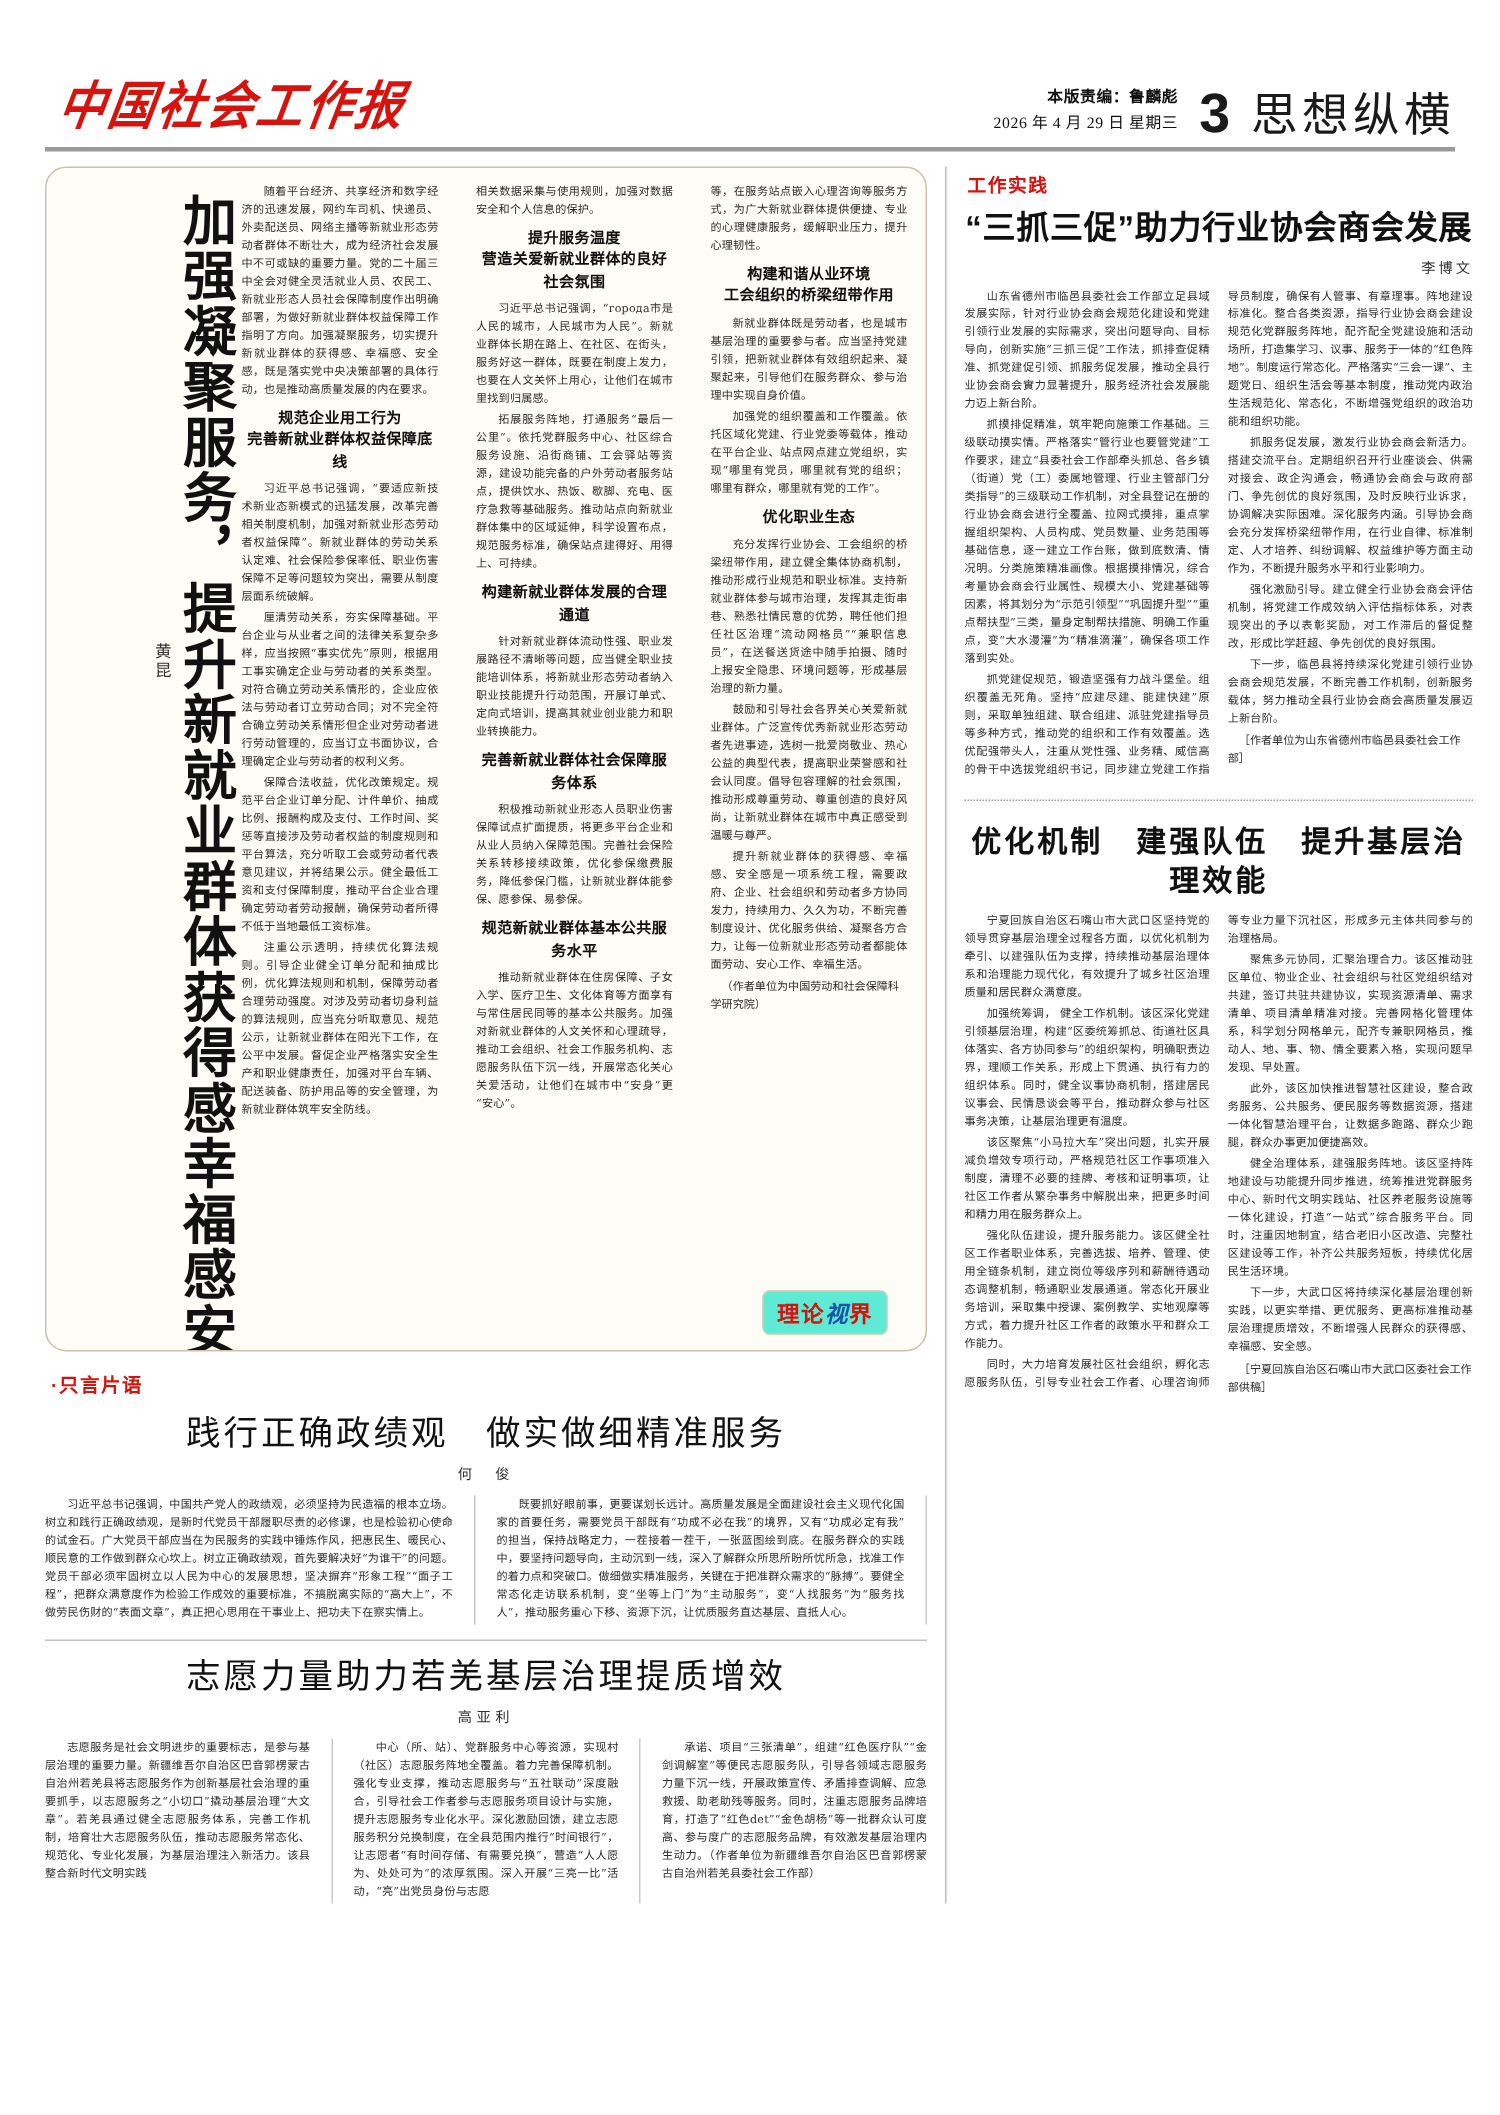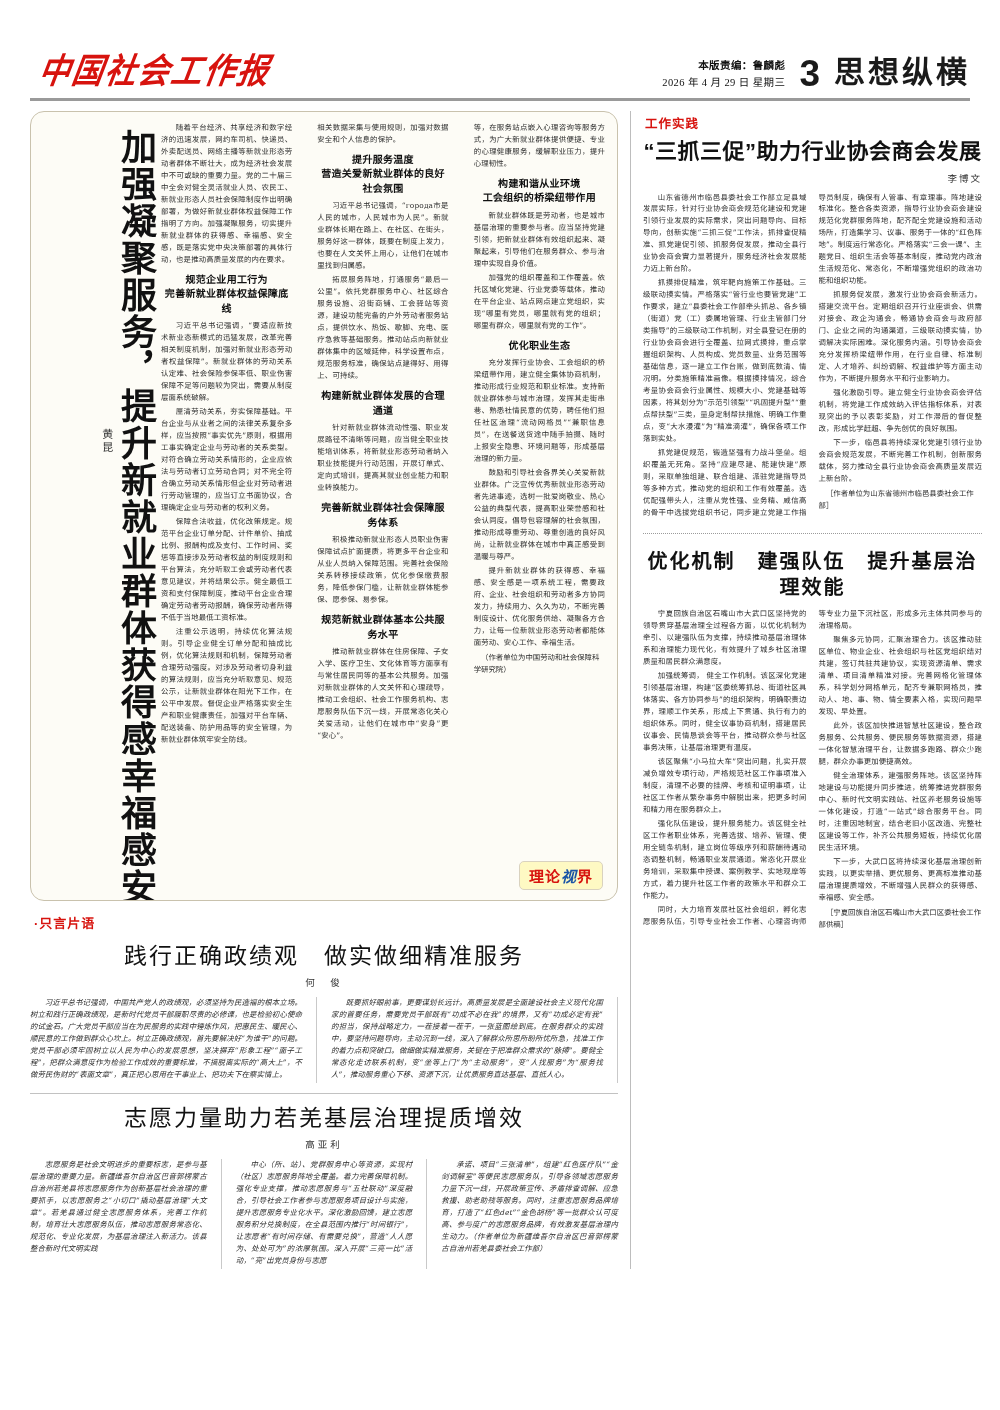--- a/index.html
+++ b/index.html
@@ -22,25 +22,25 @@
   .masthead-title{
     font-family:"DejaVu Serif",serif;
     font-size:31px;font-weight:bold;color:#d7130e;
     letter-spacing:2px;
     transform:skewX(-9deg) scaleY(1.12);
     transform-origin:left bottom;
     font-style:italic;
     padding-left:6px;
     white-space:nowrap;
   }
-  .masthead-right{display:flex;align-items:flex-start;gap:14px;padding-bottom:2px;}
+  .masthead-right{display:flex;align-items:flex-end;gap:14px;padding-bottom:2px;}
   .masthead-meta{font-size:10.5px;line-height:1.55;text-align:right;color:#111;letter-spacing:.4px;}
   .masthead-meta .editor{font-weight:bold;}
   .pagenum{font-size:37px;font-weight:bold;line-height:.85;color:#1a1a1a;font-family:"Liberation Sans",sans-serif;}
-  .section-name{font-size:31px;font-weight:bold;letter-spacing:3px;line-height:.95;color:#1a1a1a;}
+  .section-name{font-size:31px;font-weight:normal;letter-spacing:3px;line-height:.95;color:#1a1a1a;}
   .rule-thick{height:3px;background:#9a9a9a;margin:5px 0 0 0;}
 
   
   .body-grid{display:flex;gap:0;margin-top:10px;}
   .left-zone{width:588px;flex:0 0 588px;}
   .gutter-v{width:1px;background:#bdbdbd;margin:0 12px;flex:0 0 1px;}
   .right-zone{width:339px;flex:0 0 339px;}
 
   
   .feature-box{
@@ -78,22 +78,22 @@
     word-break:break-all;
   }
   .ptext.noind{text-indent:0;}
   .sub-head{
     text-align:center;font-weight:bold;font-size:10px;line-height:1.45;
     margin:7px 0 4px 0;color:#111;letter-spacing:.3px;
   }
   .credit{font-size:7.4px;line-height:1.6;color:#2b2b2b;margin-top:3px;text-indent:1em;}
 
   .logo-badge{
-    position:absolute;right:2px;bottom:2px;
-    border:1px solid #d9d2bf;background:#fef9c3;border-radius:5px;
+    position:absolute;right:13px;bottom:2px;
+    border:1px solid #d9d2bf;background:#5eead4;border-radius:5px;
     padding:3px 9px;font-size:15px;font-weight:bold;letter-spacing:1px;white-space:nowrap;
   }
   .logo-badge .red{color:#d7130e;}
   .logo-badge .blue{color:#1b55a6;font-style:italic;}
 
   
   .kicker{
     color:#d7130e;font-weight:bold;font-size:12.5px;letter-spacing:1px;margin:2px 0 6px 2px;
     font-family:"Liberation Sans",sans-serif;
   }
@@ -111,21 +111,21 @@
 
   
   .bottom-left{margin-top:12px;}
   .red-kicker{color:#d7130e;font-weight:bold;font-size:13px;letter-spacing:1px;margin:2px 0 10px 4px;font-family:"Liberation Sans",sans-serif;}
   .b-headline{
     text-align:center;font-size:23px;font-weight:normal;letter-spacing:2px;line-height:1.3;
     font-family:"DejaVu Serif",serif;color:#111;margin:2px 0 3px 0;
   }
   .b-byline{text-align:center;font-size:9.5px;color:#333;margin-bottom:8px;letter-spacing:3px;}
   .b-cols3{display:flex;gap:14px;}
-  .b-cols3 .bc{flex:1;min-width:0;font-style:italic;}
+  .b-cols3 .bc{flex:1;min-width:0;}
   .hr-thin{border-top:1px solid #c2c2c2;margin:10px 0;}
 
   .vsep{width:1px;background:#c9c9c9;}
 </style>
 </head>
 <body>
 
 <div class="page">
 
   <div class="masthead">
@@ -253,21 +253,21 @@
 
     <div class="right-zone">
 
       <div class="kicker">工作实践</div>
       <div class="r-headline">“三抓三促”助力行业协会商会发展</div>
       <div class="r-byline">李博文</div>
       <div class="r-cols">
         <p class="ptext">山东省德州市临邑县委社会工作部立足县域发展实际，针对行业协会商会规范化建设和党建引领行业发展的实际需求，突出问题导向、目标导向，创新实施“三抓三促”工作法，抓排查促精准、抓党建促引领、抓服务促发展，推动全县行业协会商会實力显著提升，服务经济社会发展能力迈上新台阶。</p>
         <p class="ptext">抓摸排促精准，筑牢靶向施策工作基础。三级联动摸实情。严格落实“管行业也要管党建”工作要求，建立“县委社会工作部牵头抓总、各乡镇（街道）党（工）委属地管理、行业主管部门分类指导”的三级联动工作机制，对全县登记在册的行业协会商会进行全覆盖、拉网式摸排，重点掌握组织架构、人员构成、党员数量、业务范围等基础信息，逐一建立工作台账，做到底数清、情况明。分类施策精准画像。根据摸排情况，综合考量协会商会行业属性、规模大小、党建基础等因素，将其划分为“示范引领型”“巩固提升型”“重点帮扶型”三类，量身定制帮扶措施、明确工作重点，变“大水漫灌”为“精准滴灌”，确保各项工作落到实处。</p>
         <p class="ptext">抓党建促规范，锻造坚强有力战斗堡垒。组织覆盖无死角。坚持“应建尽建、能建快建”原则，采取单独组建、联合组建、派驻党建指导员等多种方式，推动党的组织和工作有效覆盖。选优配强带头人，注重从党性强、业务精、威信高的骨干中选拔党组织书记，同步建立党建工作指导员制度，确保有人管事、有章理事。阵地建设标准化。整合各类资源，指导行业协会商会建设规范化党群服务阵地，配齐配全党建设施和活动场所，打造集学习、议事、服务于一体的“红色阵地”。制度运行常态化。严格落实“三会一课”、主题党日、组织生活会等基本制度，推动党内政治生活规范化、常态化，不断增强党组织的政治功能和组织功能。</p>
-        <p class="ptext">抓服务促发展，激发行业协会商会新活力。搭建交流平台。定期组织召开行业座谈会、供需对接会、政企沟通会，畅通协会商会与政府部门、企业之间的沟通渠道，三级联动摸实情，协调解决实际困难。深化服务内涵。引导协会商会充分发挥桥梁纽带作用，在行业自律、标准制定、人才培养、纠纷调解、权益维护等方面主动作为，不断提升服务水平和行业影响力。</p>
+        <p class="ptext">抓服务促发展，激发行业协会商会新活力。搭建交流平台。定期组织召开行业座谈会、供需对接会、政企沟通会，畅通协会商会与政府部门、争先创优的良好氛围，及时反映行业诉求，协调解决实际困难。深化服务内涵。引导协会商会充分发挥桥梁纽带作用，在行业自律、标准制定、人才培养、纠纷调解、权益维护等方面主动作为，不断提升服务水平和行业影响力。</p>
         <p class="ptext">强化激励引导。建立健全行业协会商会评估机制，将党建工作成效纳入评估指标体系，对表现突出的予以表彰奖励，对工作滞后的督促整改，形成比学赶超、争先创优的良好氛围。</p>
         <p class="ptext">下一步，临邑县将持续深化党建引领行业协会商会规范发展，不断完善工作机制，创新服务载体，努力推动全县行业协会商会高质量发展迈上新台阶。</p>
         <p class="credit">［作者单位为山东省德州市临邑县委社会工作部］</p>
       </div>
 
       <div class="dotted-sep"></div>
 
       <div class="r-headline2">优化机制　建强队伍　提升基层治理效能</div>
       <div class="r-cols">
         <p class="ptext">宁夏回族自治区石嘴山市大武口区坚持党的领导贯穿基层治理全过程各方面，以优化机制为牵引、以建强队伍为支撑，持续推动基层治理体系和治理能力现代化，有效提升了城乡社区治理质量和居民群众满意度。</p>

